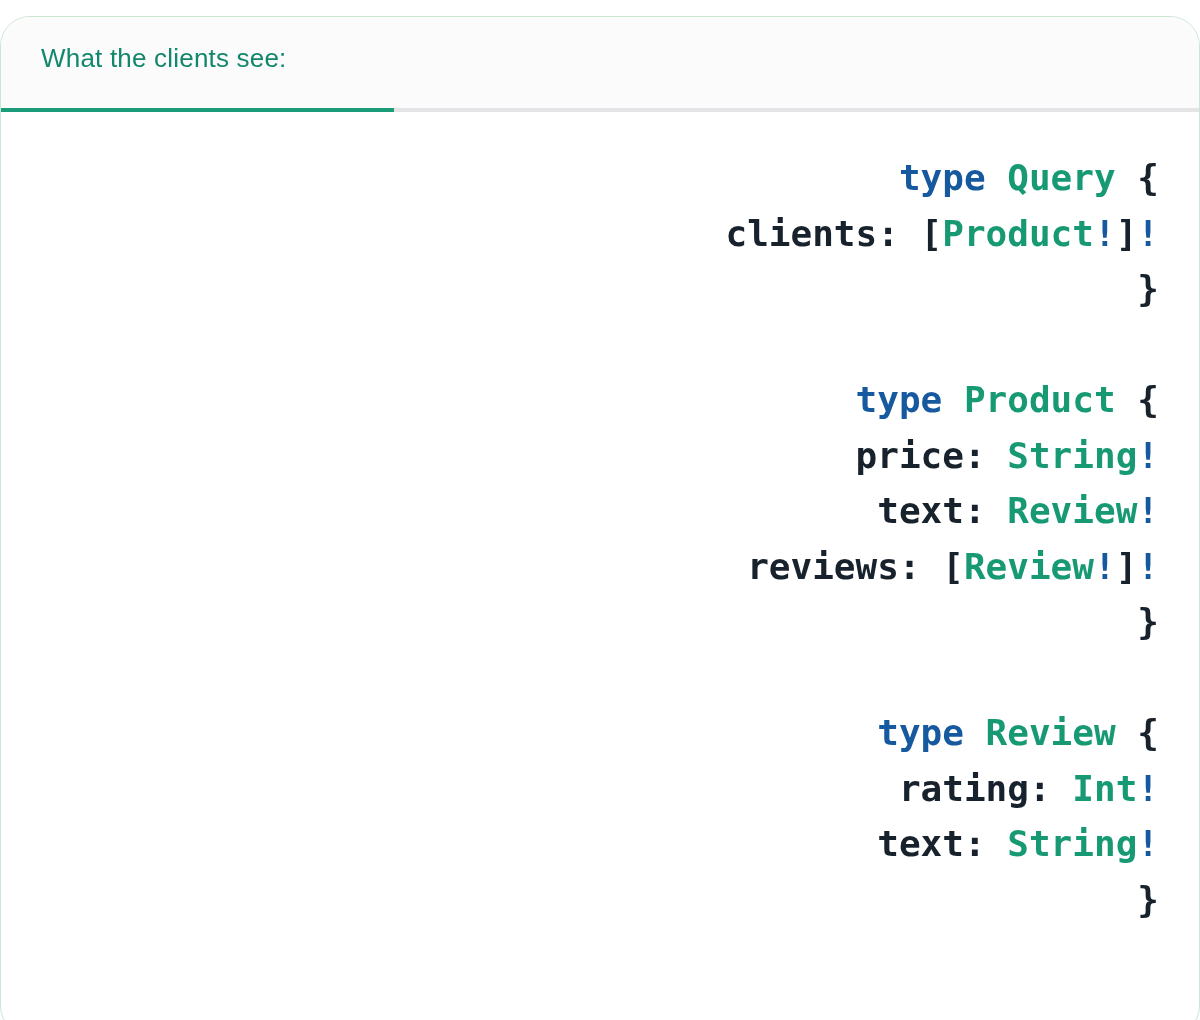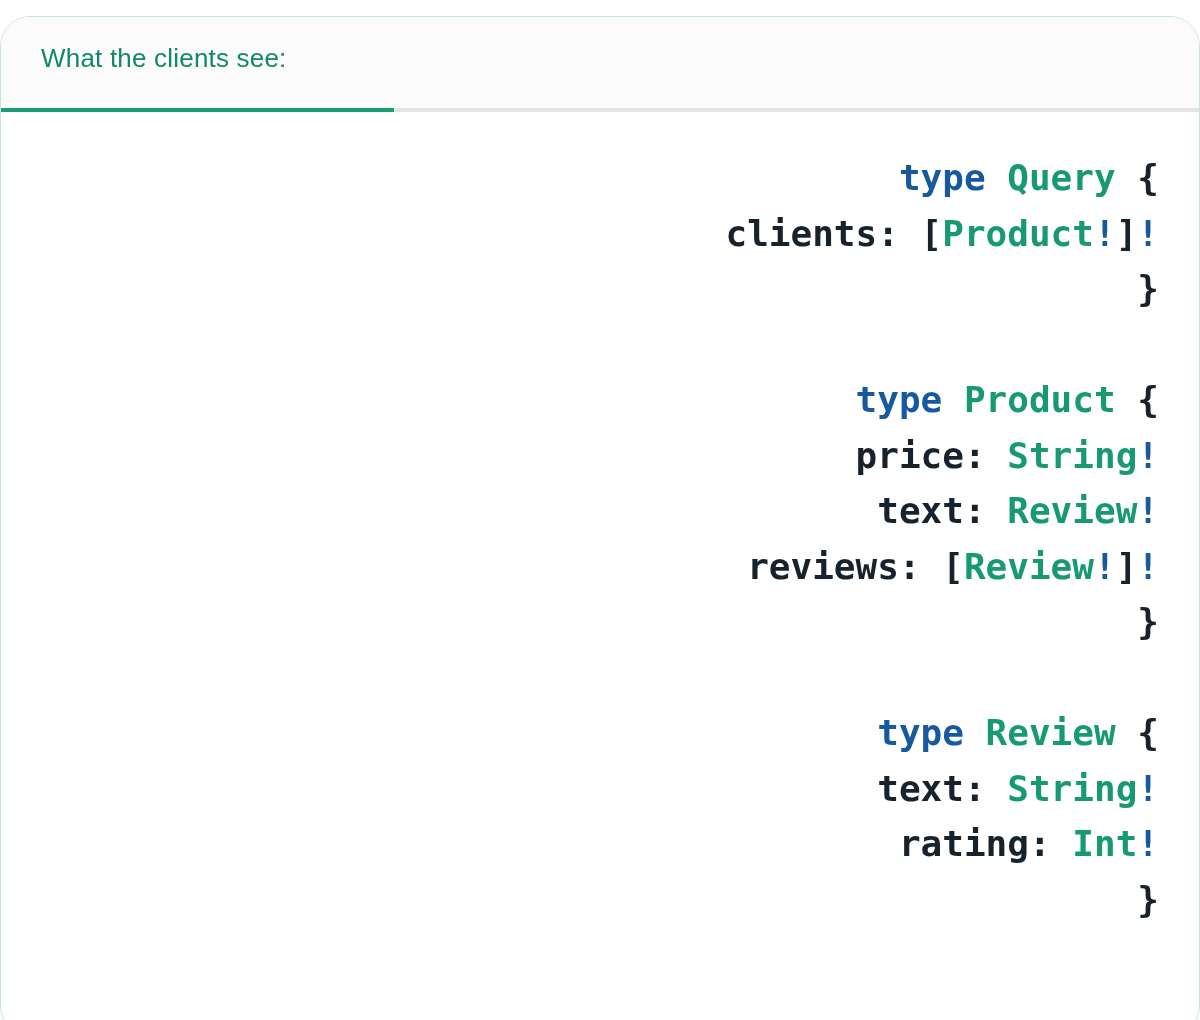--- a/index.html
+++ b/index.html
@@ -108,18 +108,18 @@
       <div class="code-line"><span class="tok-plain">  clients: [</span><span class="tok-type">Product</span><span class="tok-bang">!</span><span class="tok-plain">]</span><span class="tok-bang">!</span></div>
       <div class="code-line"><span class="tok-plain">}</span></div>
       <div class="code-line">&nbsp;</div>
       <div class="code-line"><span class="tok-keyword">type</span><span class="tok-plain"> </span><span class="tok-type">Product</span><span class="tok-plain"> {</span></div>
       <div class="code-line"><span class="tok-plain">  price: </span><span class="tok-type">String</span><span class="tok-bang">!</span></div>
       <div class="code-line"><span class="tok-plain">  text: </span><span class="tok-type">Review</span><span class="tok-bang">!</span></div>
       <div class="code-line"><span class="tok-plain">  reviews: [</span><span class="tok-type">Review</span><span class="tok-bang">!</span><span class="tok-plain">]</span><span class="tok-bang">!</span></div>
       <div class="code-line"><span class="tok-plain">}</span></div>
       <div class="code-line">&nbsp;</div>
       <div class="code-line"><span class="tok-keyword">type</span><span class="tok-plain"> </span><span class="tok-type">Review</span><span class="tok-plain"> {</span></div>
+      <div class="code-line"><span class="tok-plain">  rating: </span><span class="tok-type">Int</span><span class="tok-bang">!</span></div>
       <div class="code-line"><span class="tok-plain">  text: </span><span class="tok-type">String</span><span class="tok-bang">!</span></div>
-      <div class="code-line"><span class="tok-plain">  rating: </span><span class="tok-type">Int</span><span class="tok-bang">!</span></div>
       <div class="code-line"><span class="tok-plain">}</span></div>
     </div>
 
 </div>
 
 </body></html>

